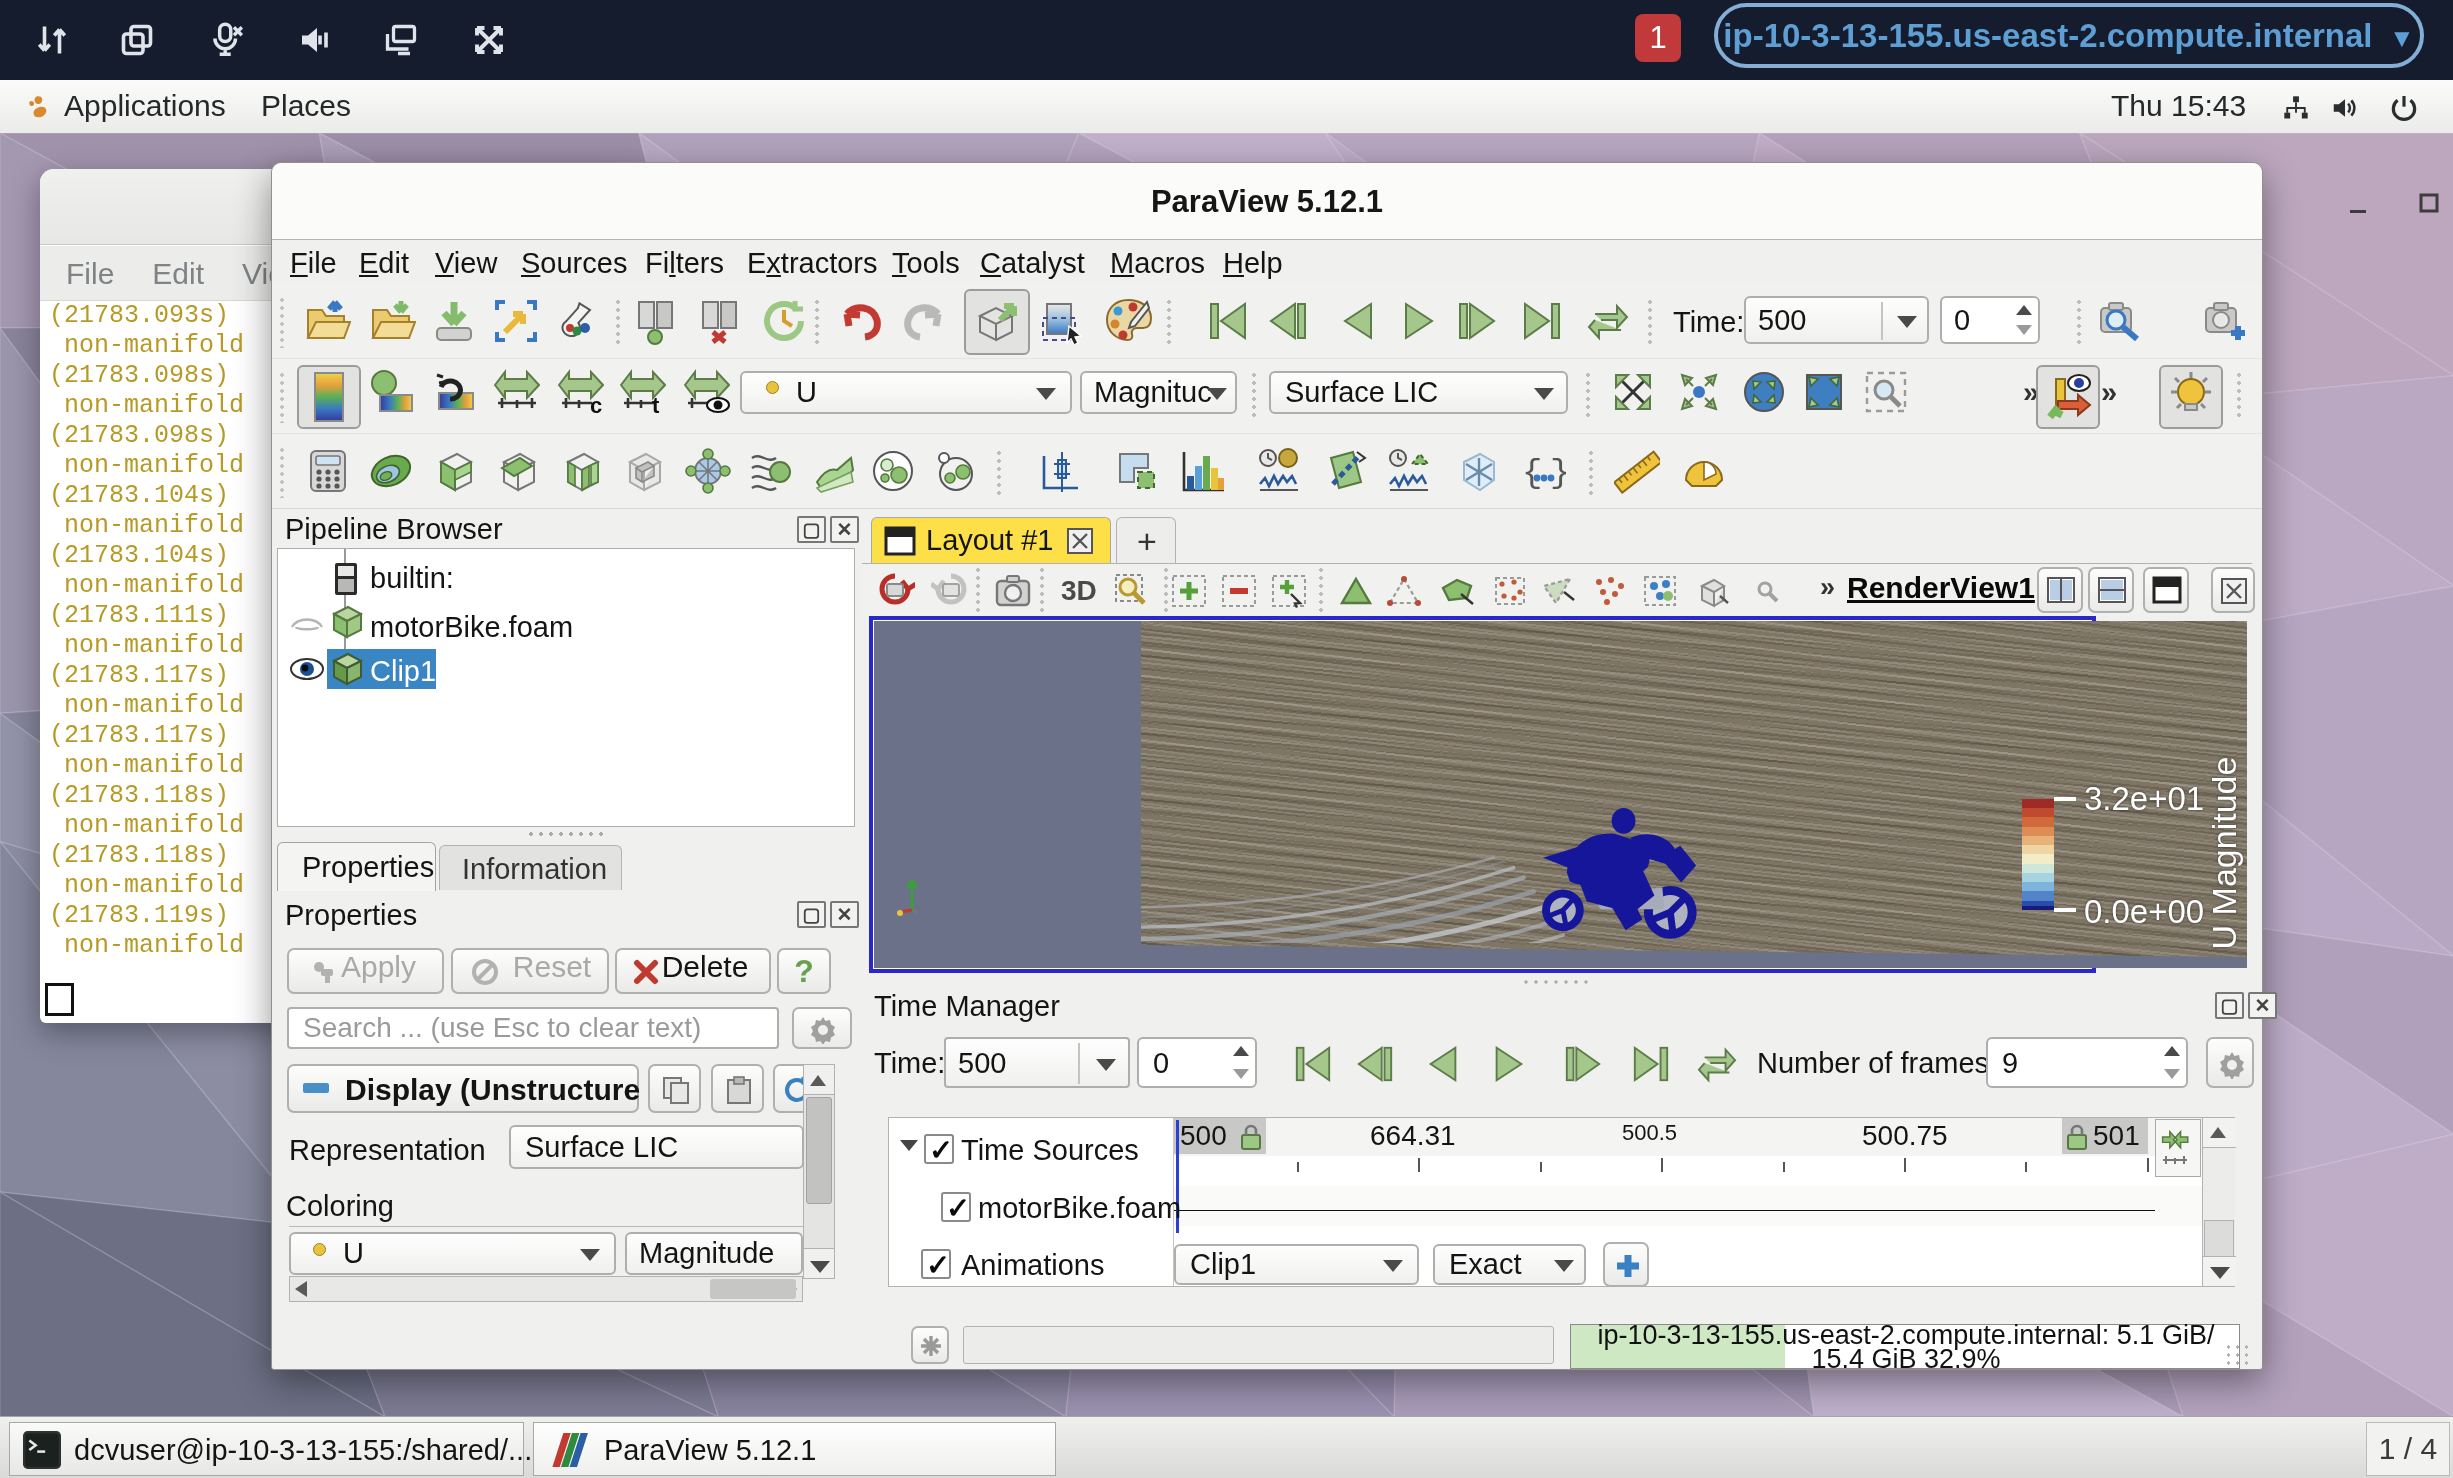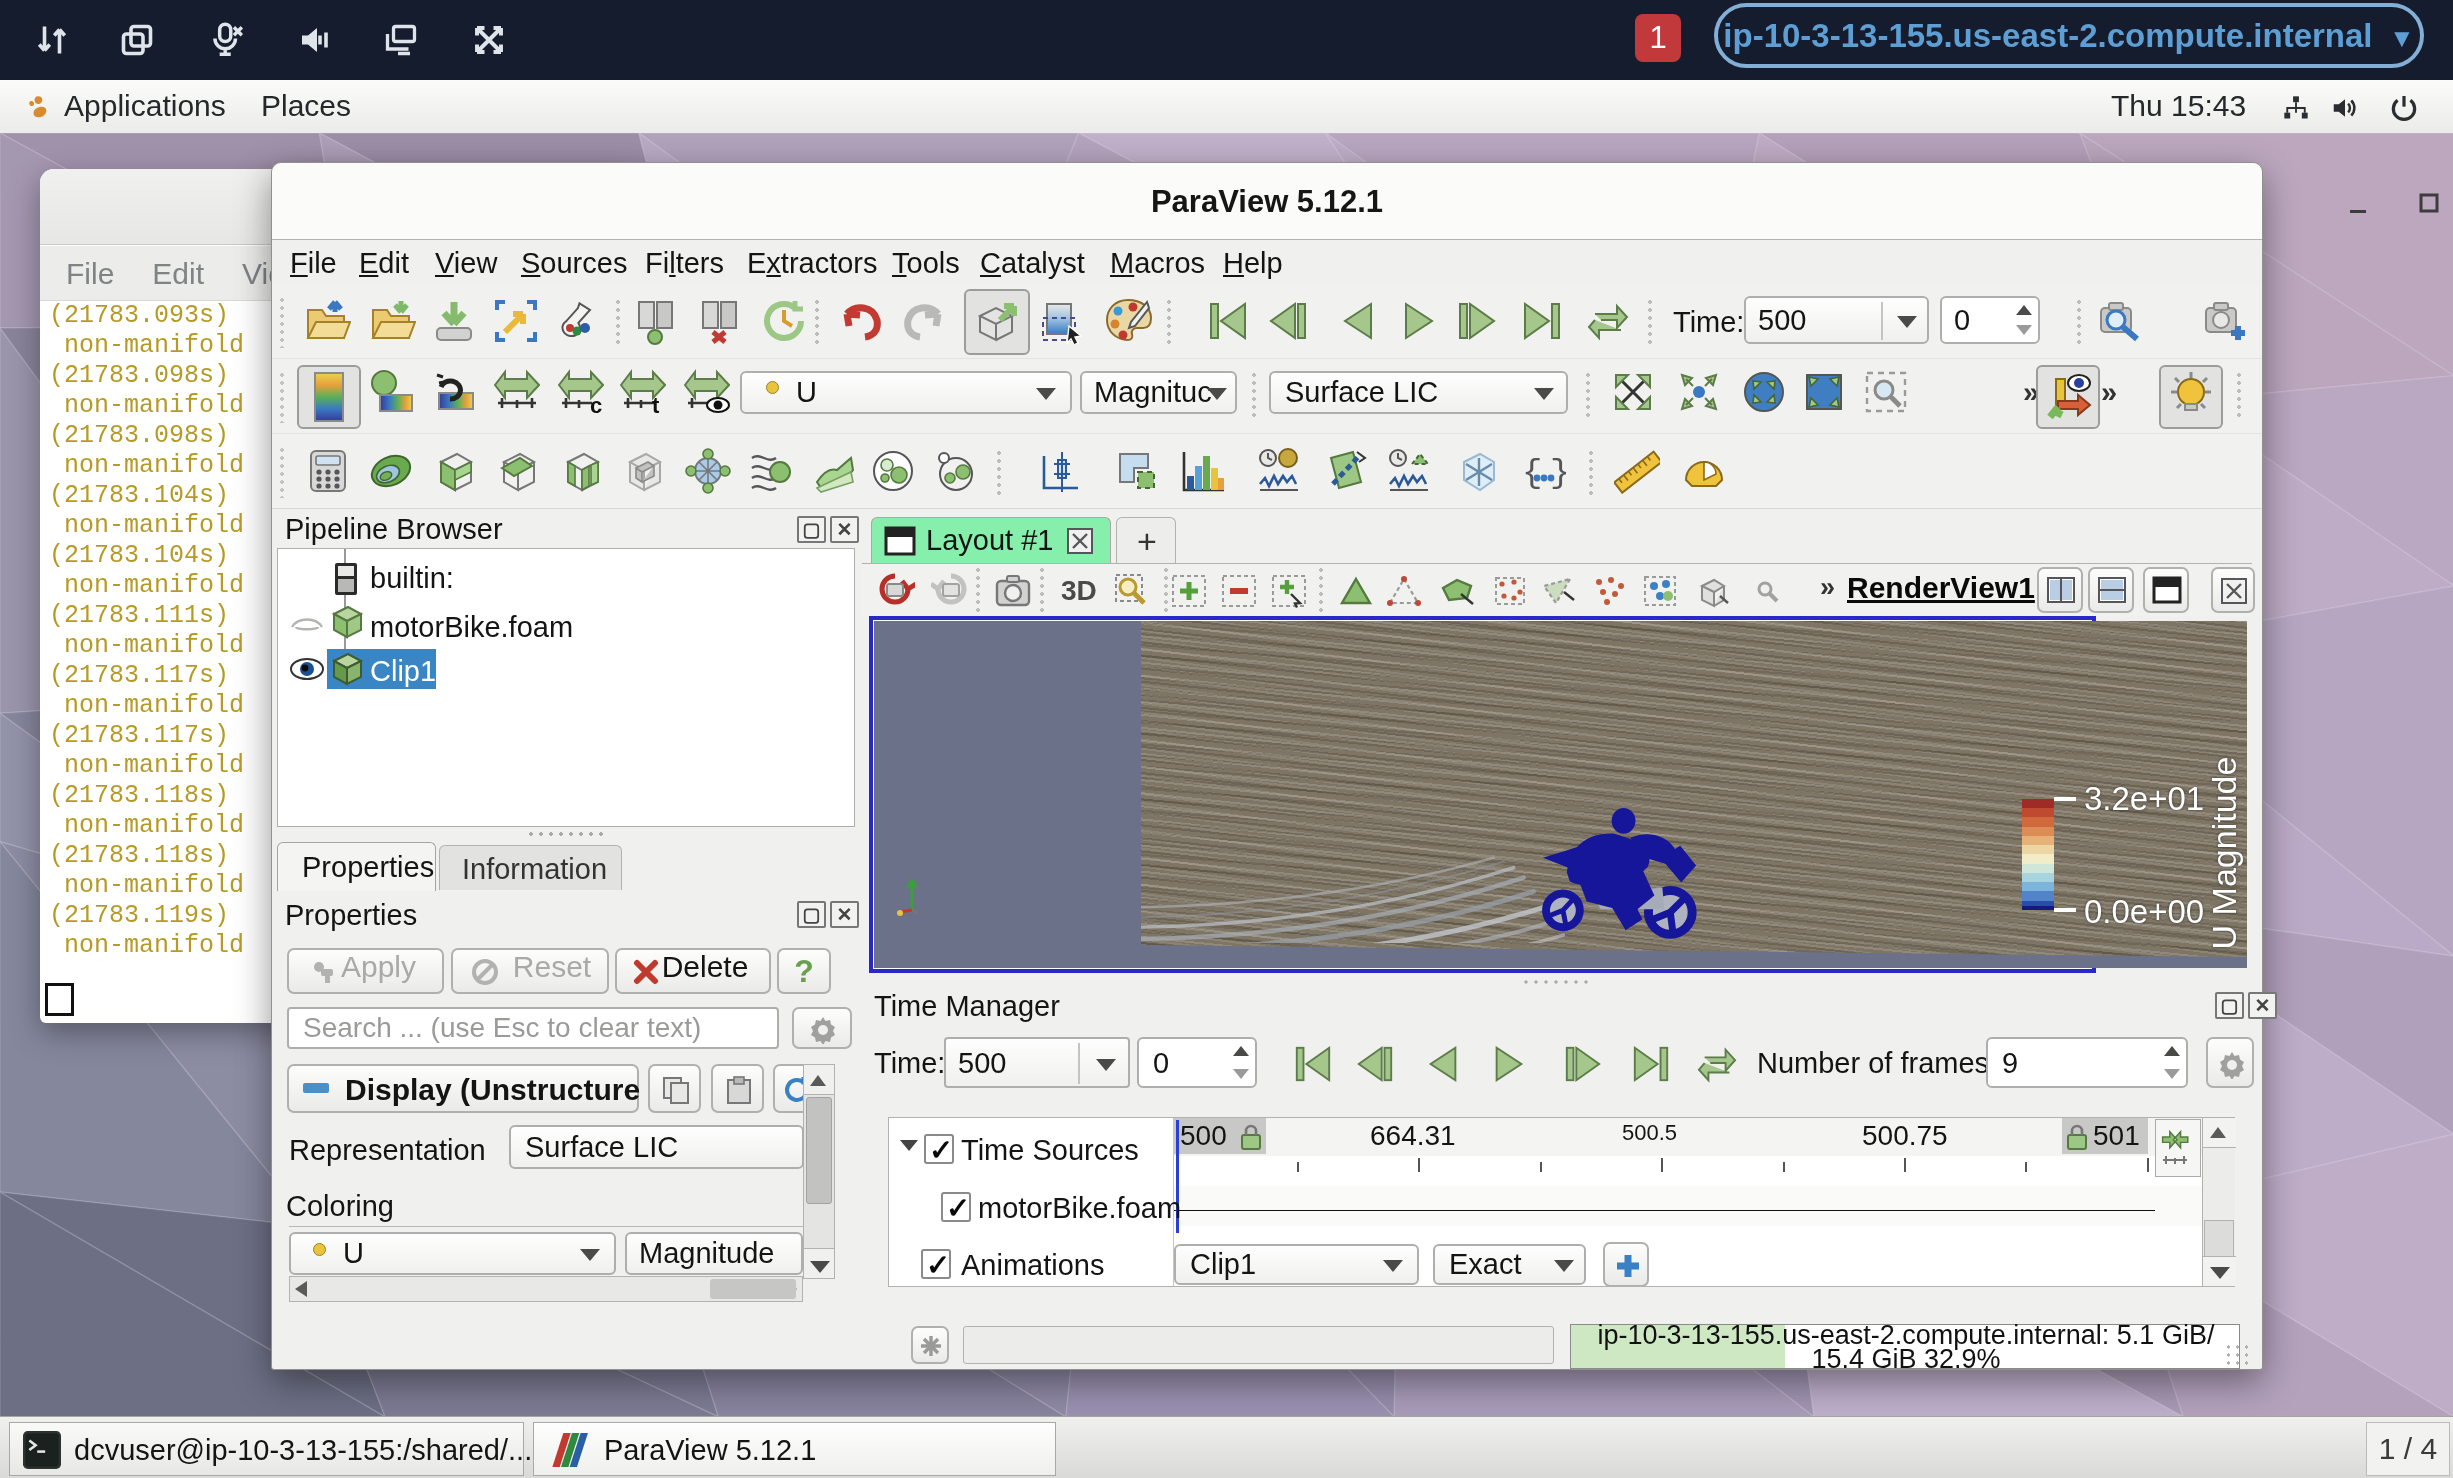--- a/index.html
+++ b/index.html
@@ -698,21 +698,21 @@
     </div>
   <div class="combo" style="left:353px;top:1069px;width:178px;height:43px">
       <span style="position:absolute;left:12px;top:3px">Magnitude</span>
     </div>
   <div style="position:absolute;left:17px;top:1113px;width:514px;height:26px;background:#e8e8e6;border:1px solid #b2b2b0">
     <span style="position:absolute;left:5px;top:4px;width:0;height:0;border:8px solid transparent;border-right:12px solid #5a5a58;border-left:0"></span>
     <span style="position:absolute;right:5px;top:4px;width:0;height:0;border:8px solid transparent;border-left:12px solid #5a5a58;border-right:0"></span>
     <div style="position:absolute;left:420px;top:2px;width:86px;height:20px;background:#c6c6c4;border-radius:3px"></div>
   </div>
 
-  <div style="position:absolute;left:599px;top:354px;width:240px;height:47px;background:#86efac;border:1px solid #a8a8a6;border-bottom:none;border-radius:6px 6px 0 0">
+  <div style="position:absolute;left:599px;top:354px;width:240px;height:47px;background:#fde047;border:1px solid #a8a8a6;border-bottom:none;border-radius:6px 6px 0 0">
     <svg style="position:absolute;left:12px;top:8px" width="32" height="30" viewBox="0 0 32 30">
         <rect x="2" y="2" width="28" height="26" fill="#fff" stroke="#222" stroke-width="3"></rect>
         <rect x="2" y="2" width="28" height="9" fill="#222"></rect>
       </svg>
     <span class="lbl" style="left:54px;top:6px">Layout #1</span>
     <svg style="position:absolute;left:195px;top:10px" width="26" height="26" viewBox="0 0 26 26">
         <rect x="1" y="1" width="24" height="24" fill="#f0f0ee" stroke="#55555a" stroke-width="2"></rect>
         <path d="M6 6 L20 20 M20 6 L6 20" stroke="#55555a" stroke-width="2.4"></path>
       </svg>
   </div>

